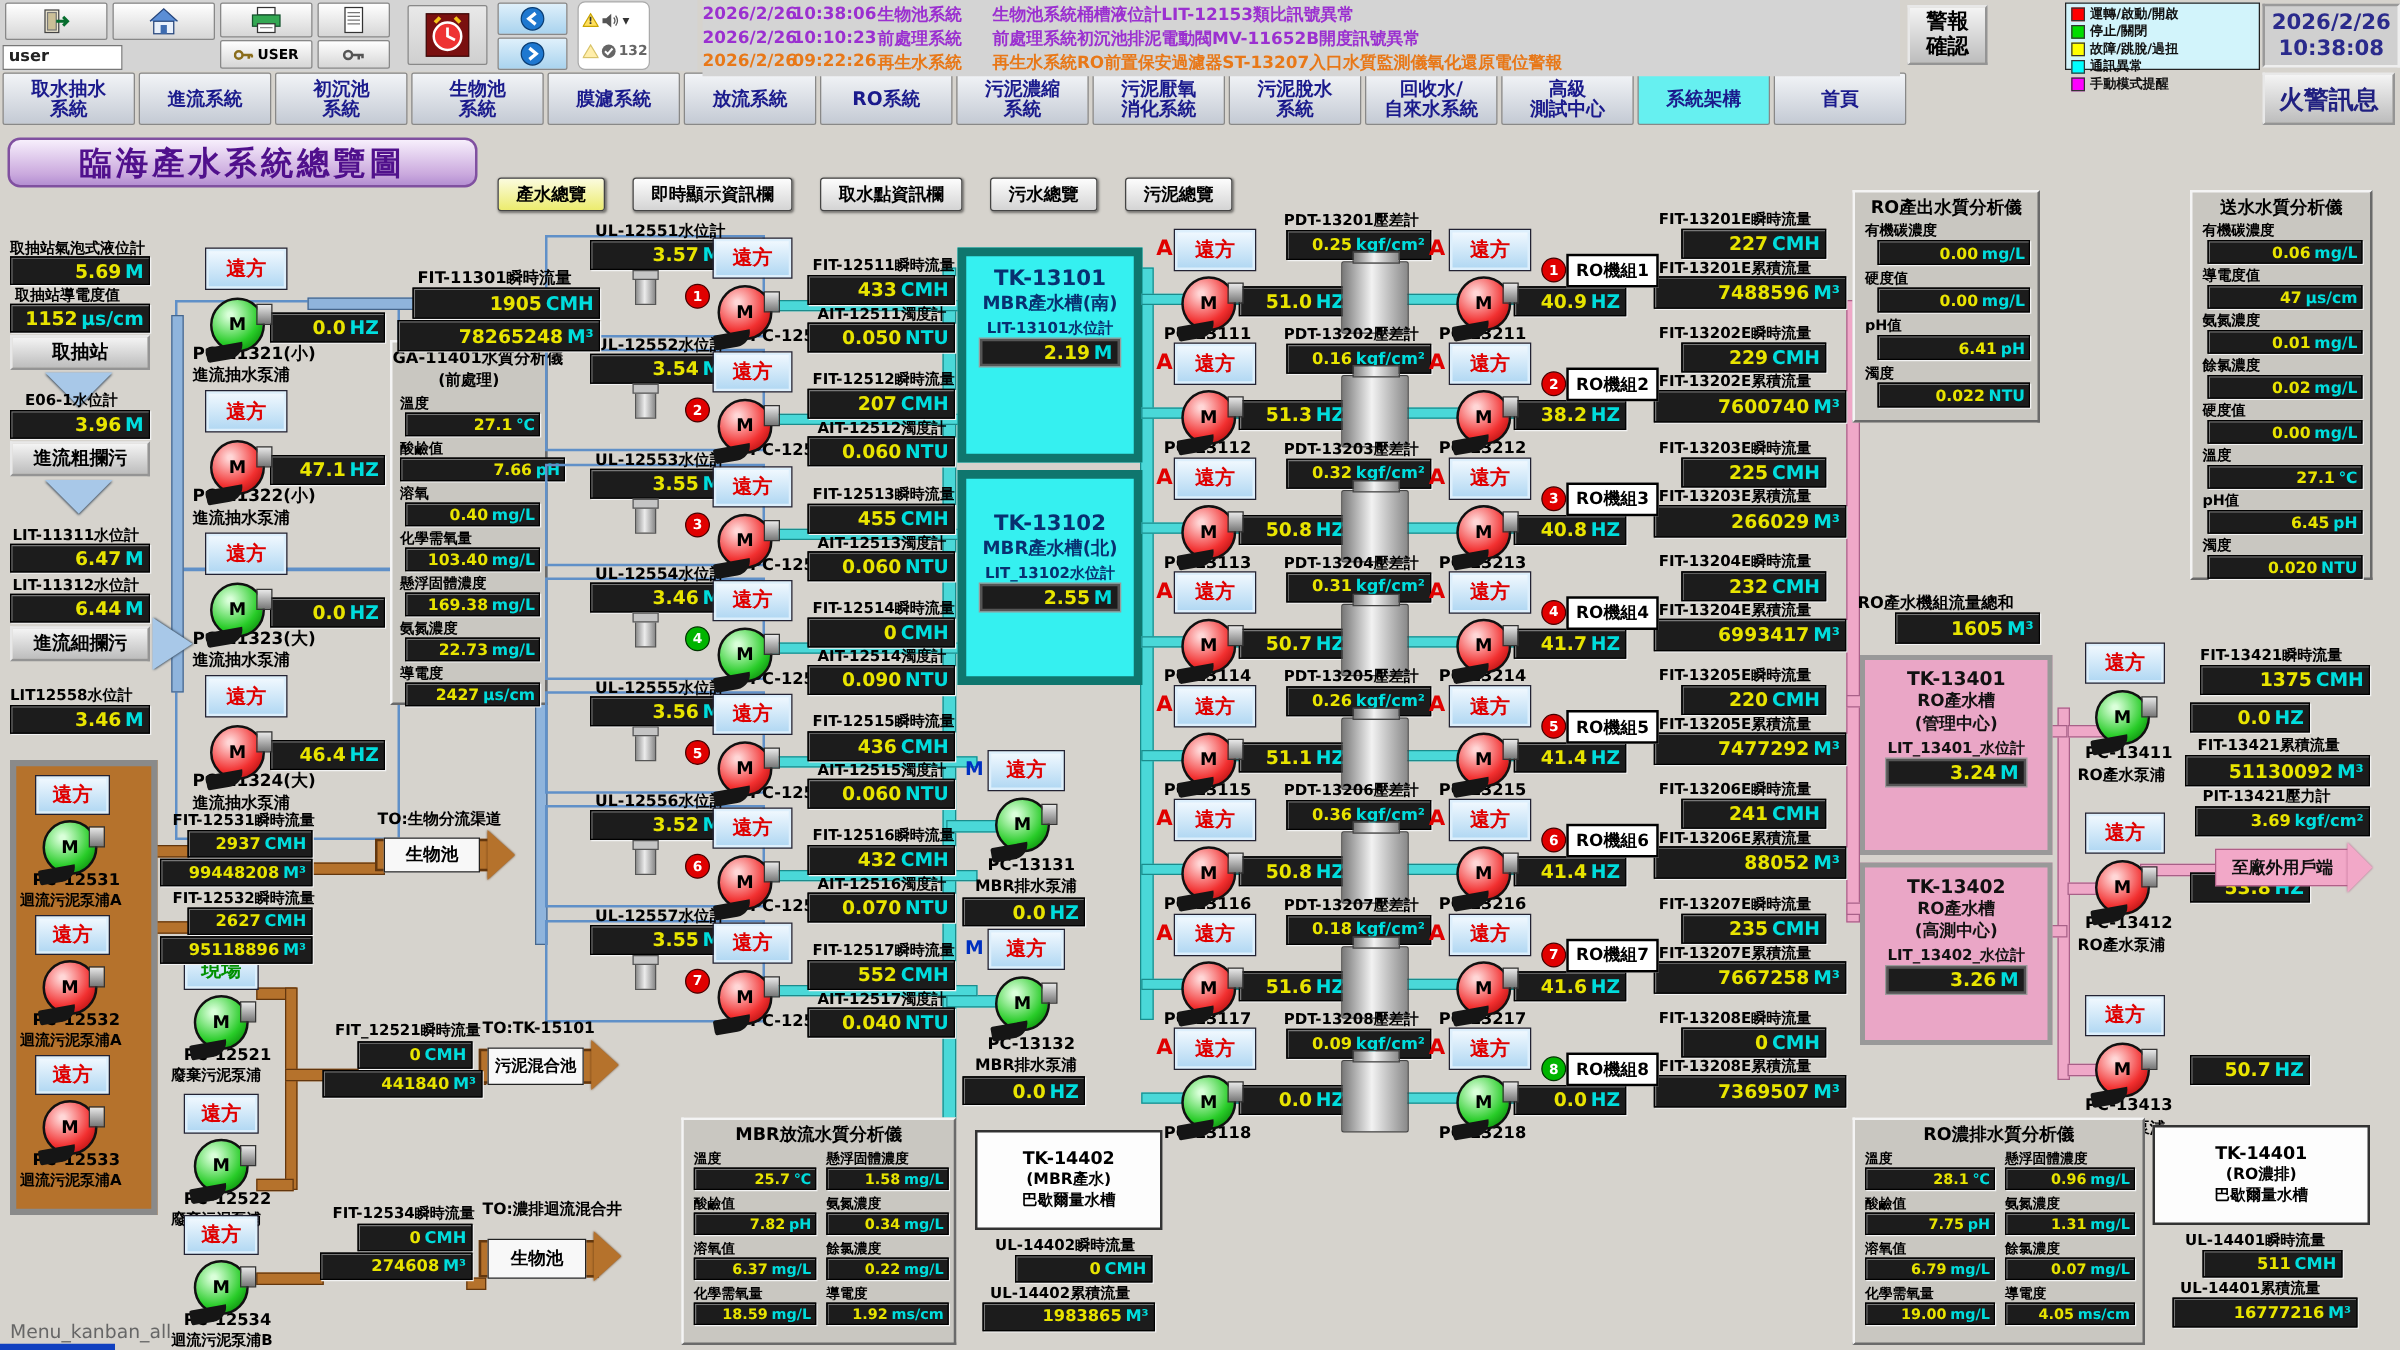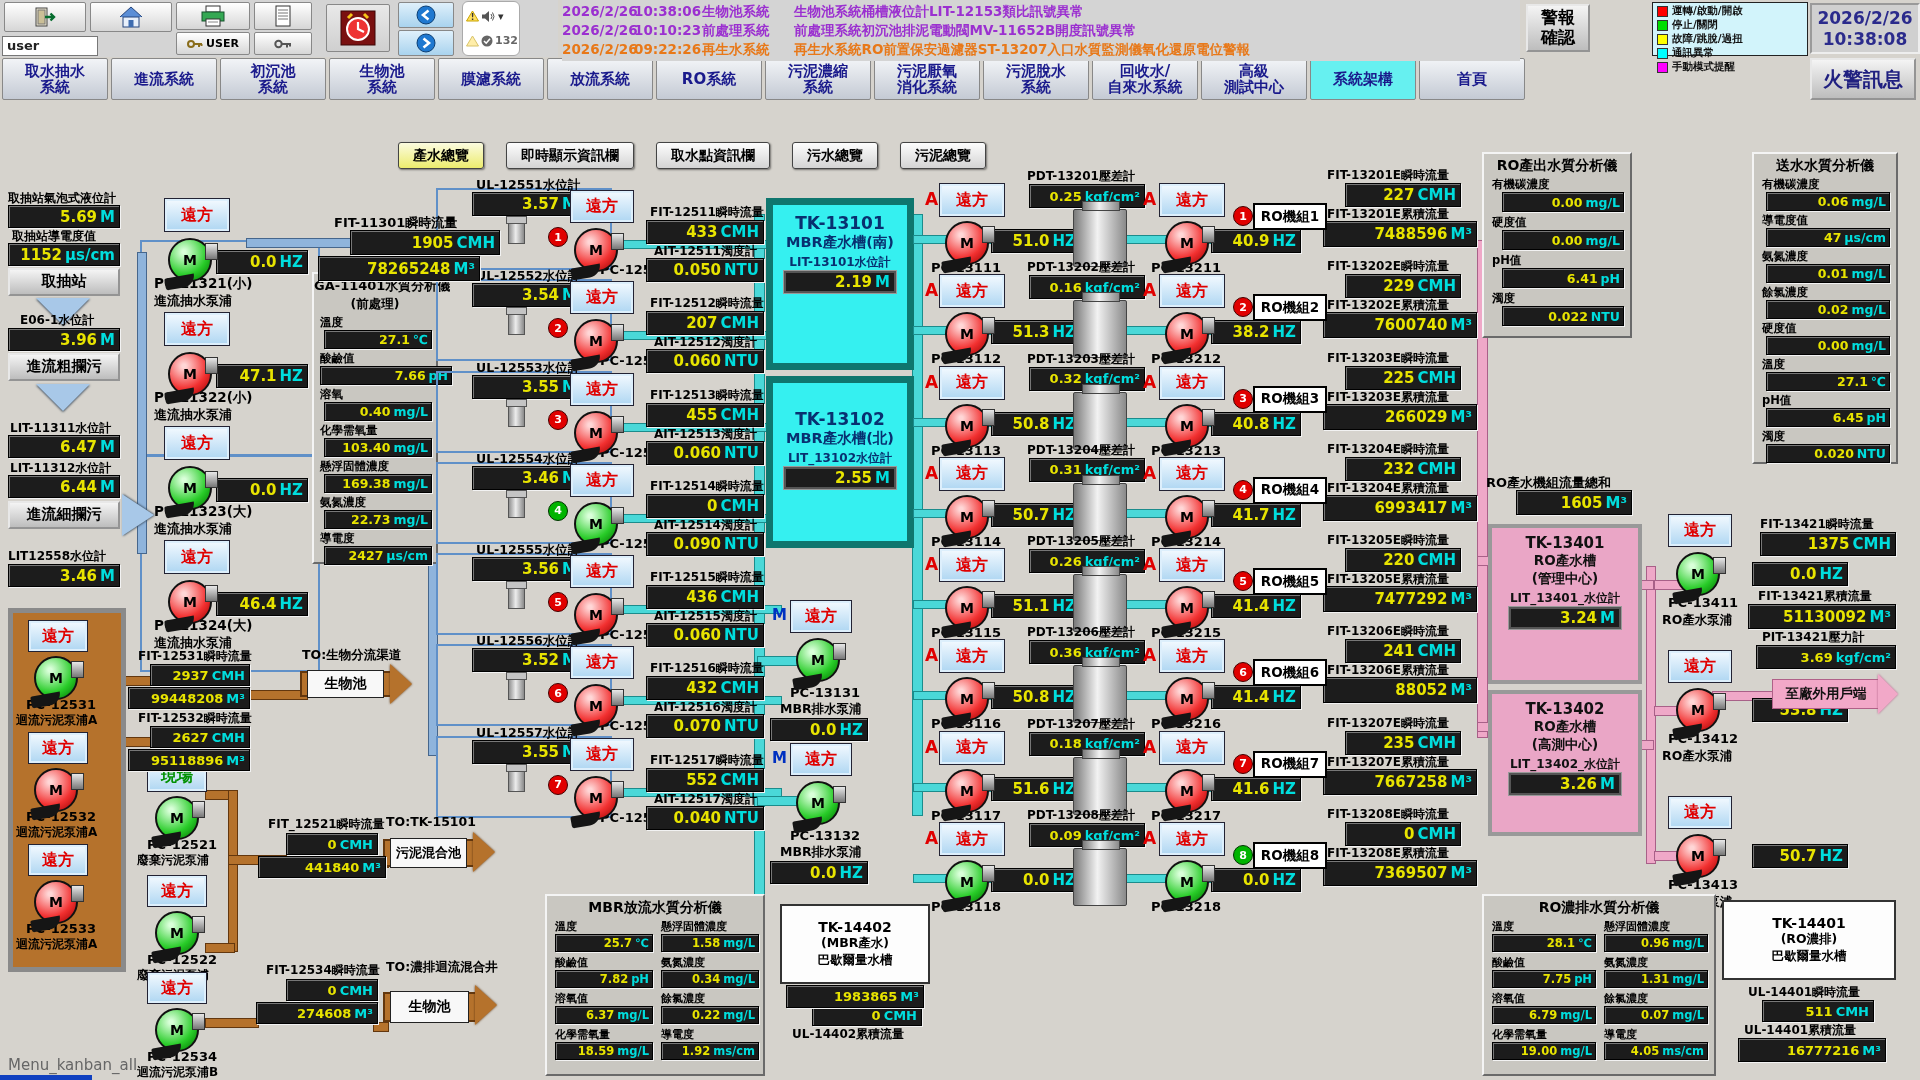--- a/index.html
+++ b/index.html
@@ -388,20 +388,21 @@
 自來水系統</div>
 
       <div class="tab" data-active="false">高級
 測試中心</div>
 
       <div class="tab" data-active="true">系統架構</div>
 
       <div class="tab" data-active="false">首頁</div>
     </div>
 
+  <div id="ptitle">臨海產水系統總覽圖</div>
   <div id="vbtns" style="position:absolute;left:398px;top:142px;width:740px;height:28px;display:flex;gap:22px;z-index:3">
 
       <div class="vbtn" style="position:static;padding:0 14px" data-hl="true">產水總覽</div>
 
       <div class="vbtn" style="position:static;padding:0 14px" data-hl="false">即時顯示資訊欄</div>
 
       <div class="vbtn" style="position:static;padding:0 14px" data-hl="false">取水點資訊欄</div>
 
       <div class="vbtn" style="position:static;padding:0 14px" data-hl="false">污水總覽</div>
 
@@ -486,21 +487,21 @@
         <div class="disp" style="left:64px;top:52px;width:92px;height:24px">
           <b>46.4</b>
           <i>HZ</i>
         </div>
         <div class="lb" style="left:2px;top:78px;font-size:13.5px">PC-11324(大)</div>
         <div class="lb" style="left:2px;top:96px;font-size:13px">進流抽水泵浦</div>
       </div>
     </div>
 
   <div class="lb" style="left:334px;top:216px;font-size:13px">FIT-11301瞬時流量</div>
-  <div class="disp" style="left:350px;top:230px;width:150px;height:25px">
+  <div class="disp" style="left:330px;top:230px;width:150px;height:25px">
       <b>1905</b>
       <i>CMH</i>
     </div>
   <div class="disp" style="left:318px;top:256px;width:162px;height:25px">
       <b>78265248</b>
       <i>M³</i>
     </div>
 
   <div class="panel" style="left:312px;top:272px;width:126px;height:292px">
     <div class="ptitle" style="font-size:13px">GA-11401水質分析儀</div>
@@ -1472,21 +1473,21 @@
     <div class="wl1">TK-14402</div>
     <div class="wl2">(MBR產水)</div>
     <div class="wl2">巴歇爾量水槽</div>
   </div>
   <div class="lb" style="left:796px;top:990px;font-size:12px">UL-14402瞬時流量</div>
   <div class="disp sm" style="left:812px;top:1004px;width:110px;height:22px">
       <b>0</b>
       <i>CMH</i>
     </div>
   <div class="lb" style="left:792px;top:1028px;font-size:12px">UL-14402累積流量</div>
-  <div class="disp sm" style="left:786px;top:985px;width:138px;height:23px">
+  <div class="disp sm" style="left:786px;top:1042px;width:138px;height:23px">
       <b>1983865</b>
       <i>M³</i>
     </div>
 
   <div class="panel" style="left:1482px;top:894px;width:234px;height:182px">
     <div class="ptitle">RO濃排水質分析儀</div>
     <div class="grid2">
 
         <div class="fld">
           <div class="flb" style="font-size:11px">溫度</div>

